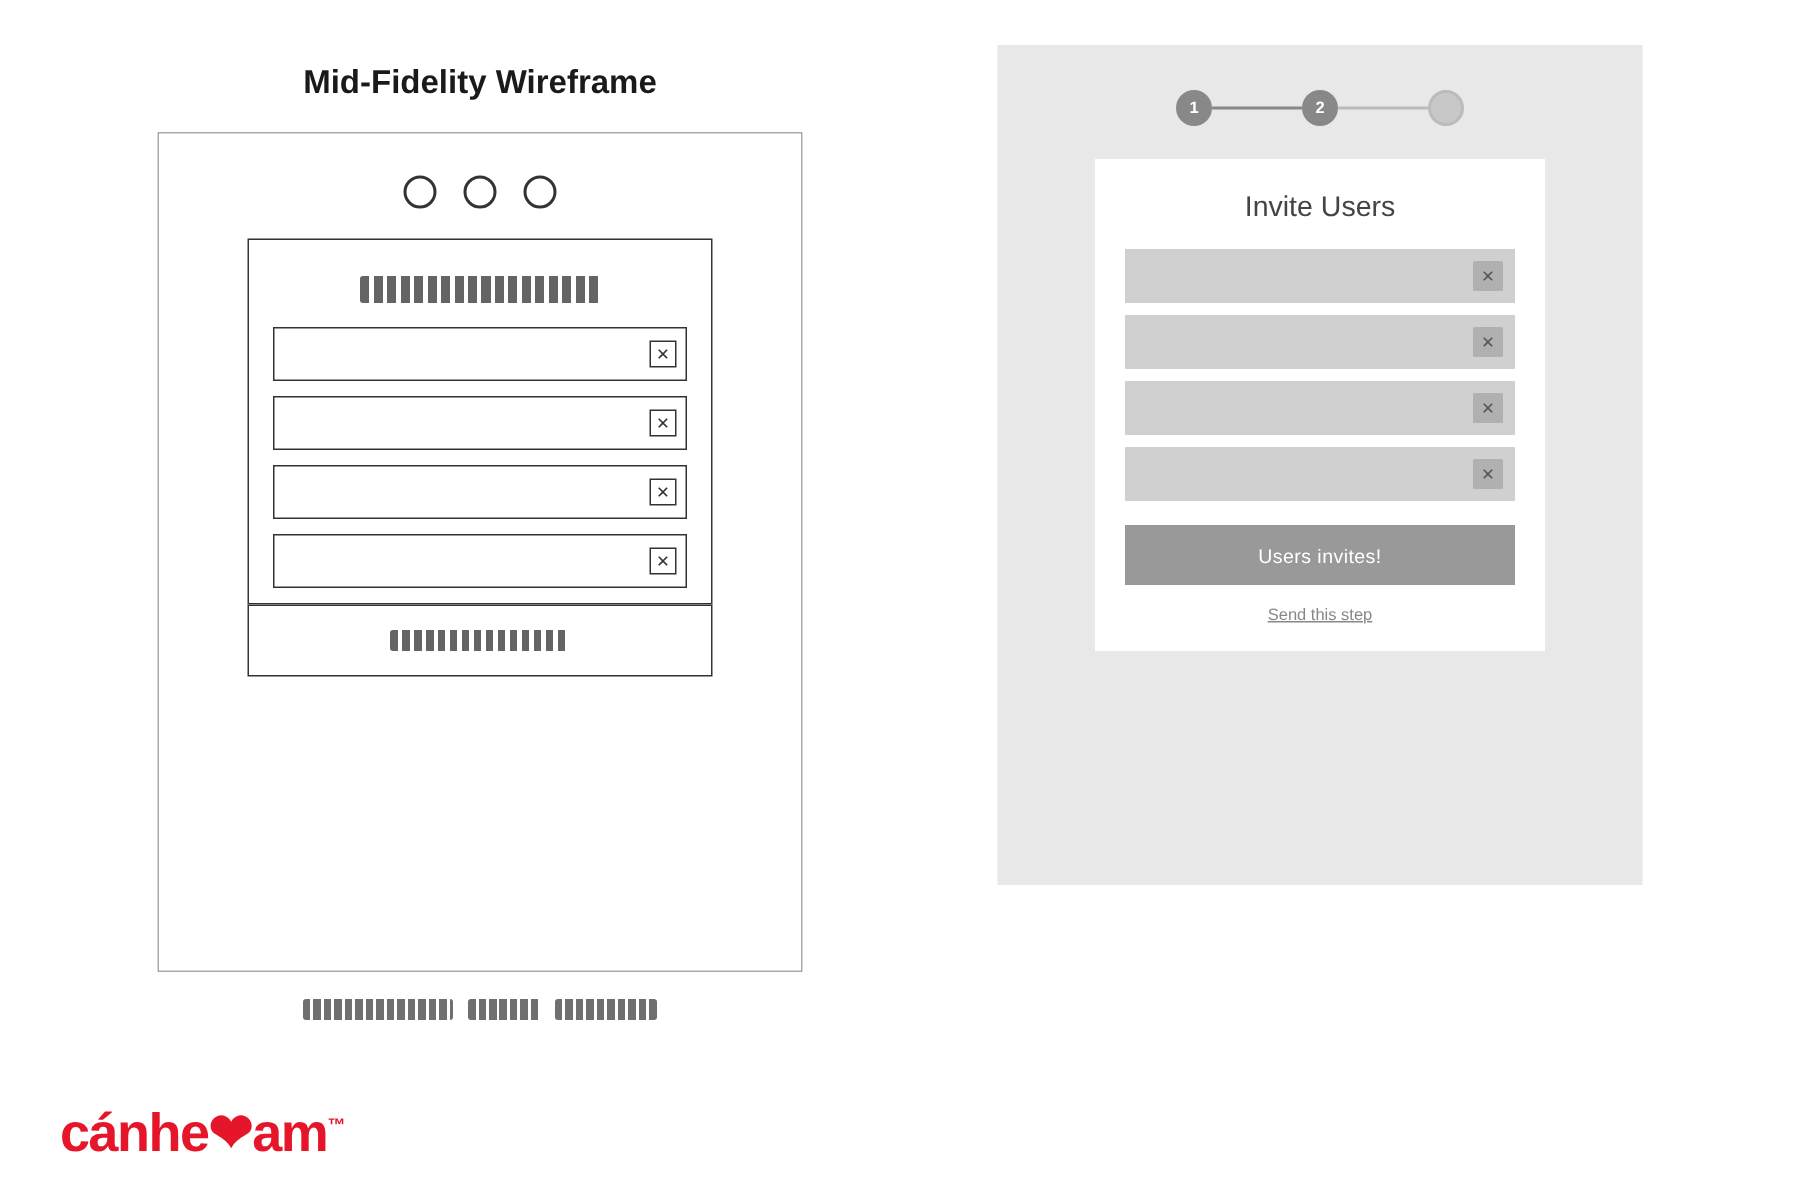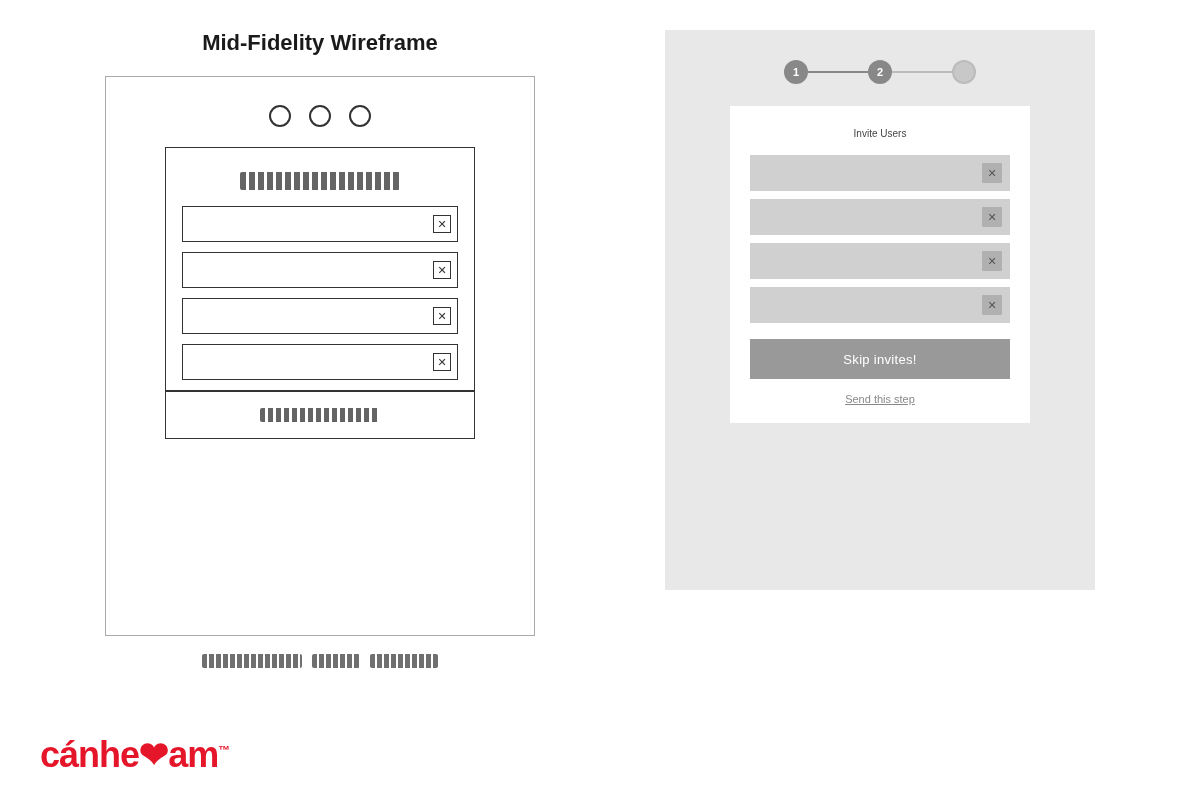--- a/index.html
+++ b/index.html
@@ -39,20 +39,21 @@
       align-items: center;
       padding: 10px 20px;
     }
 
     .section-title {
       font-size: 22px;
       font-weight: 700;
       color: #1a1a1a;
       margin-bottom: 20px;
       text-align: center;
+      margin-top: 12px;
     }
 
     
     .mid-fidelity-frame {
       width: 430px;
       height: 560px;
       border: 1.5px solid #aaa;
       background: #fff;
       display: flex;
       flex-direction: column;
@@ -250,21 +251,21 @@
     .hi-card {
       width: 300px;
       background: #fff;
       padding: 22px 20px 18px 20px;
       display: flex;
       flex-direction: column;
       align-items: center;
     }
 
     .hi-card-title {
-      font-size: 10px;
+      font-size: 19px;
       color: #444;
       font-weight: 400;
       margin-bottom: 16px;
       text-align: center;
     }
 
     .hi-input-row {
       width: 100%;
       height: 36px;
       background: #d0d0d0;
@@ -378,21 +379,21 @@
         <div class="hi-input-row">
           <div class="hi-x-icon">✕</div>
         </div>
         <div class="hi-input-row">
           <div class="hi-x-icon">✕</div>
         </div>
         <div class="hi-input-row">
           <div class="hi-x-icon">✕</div>
         </div>
 
-        <button class="hi-send-btn">Skip invites!</button>
+        <button class="hi-send-btn">Users invites!</button>
 
         <div class="hi-skip-link">Send this step</div>
       </div>
 
     </div>
   </div>
 </div>
 
 <div class="logo">
   <span class="logo-text">cánhe<span class="heart">❤</span>am<span class="logo-tm">™</span></span>

